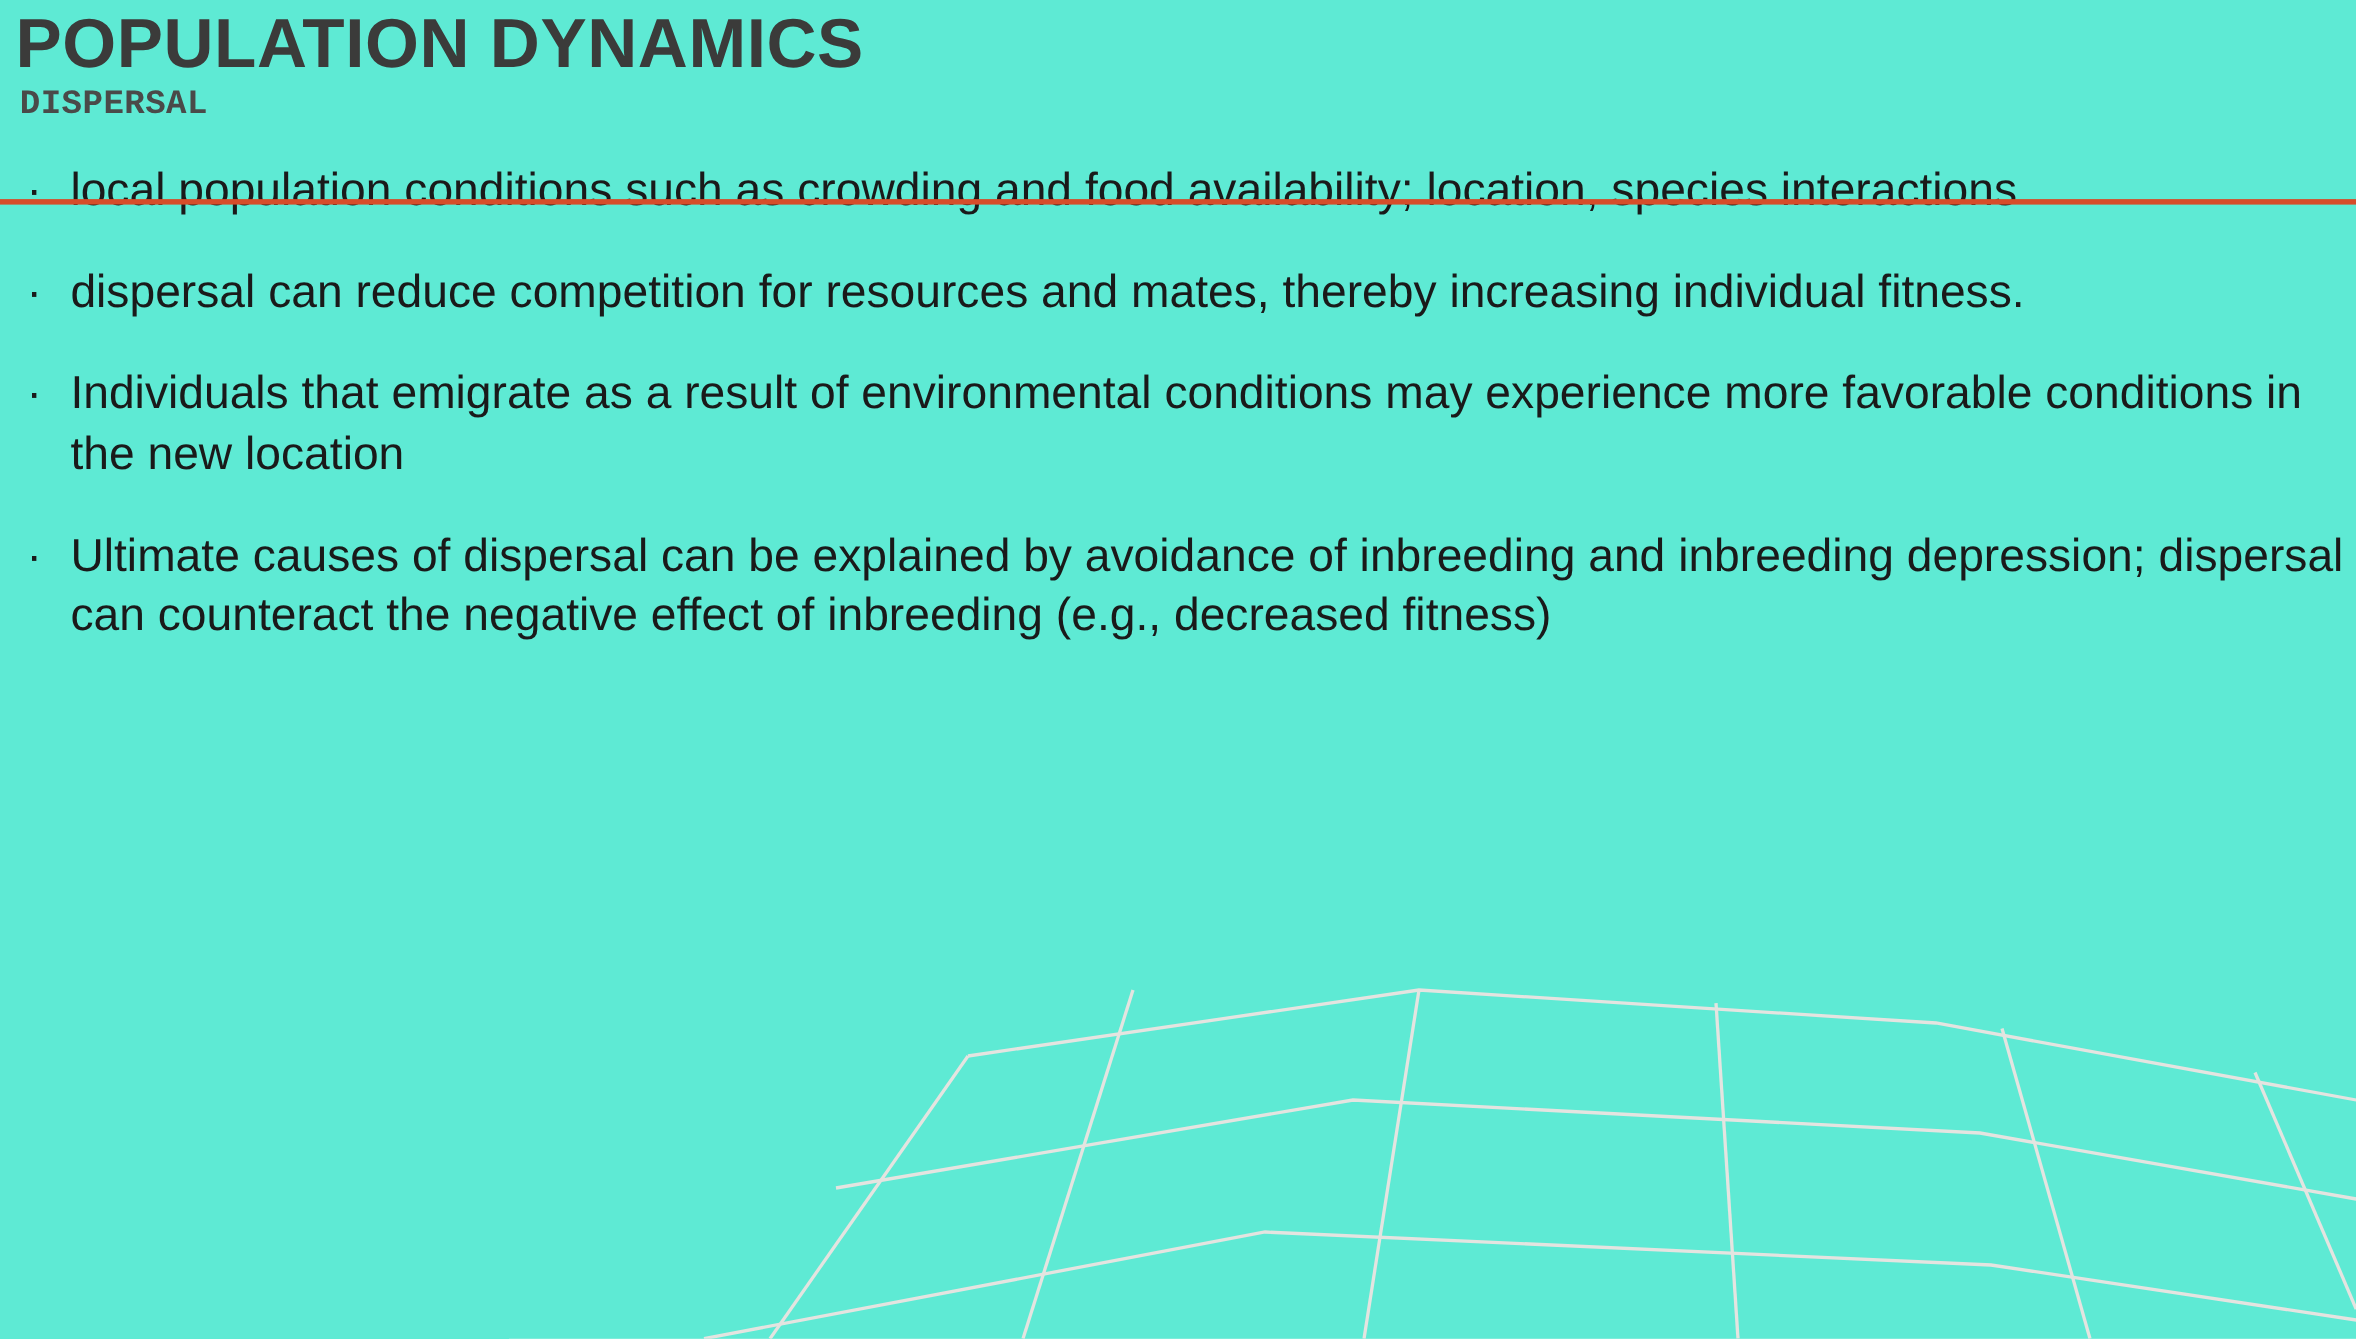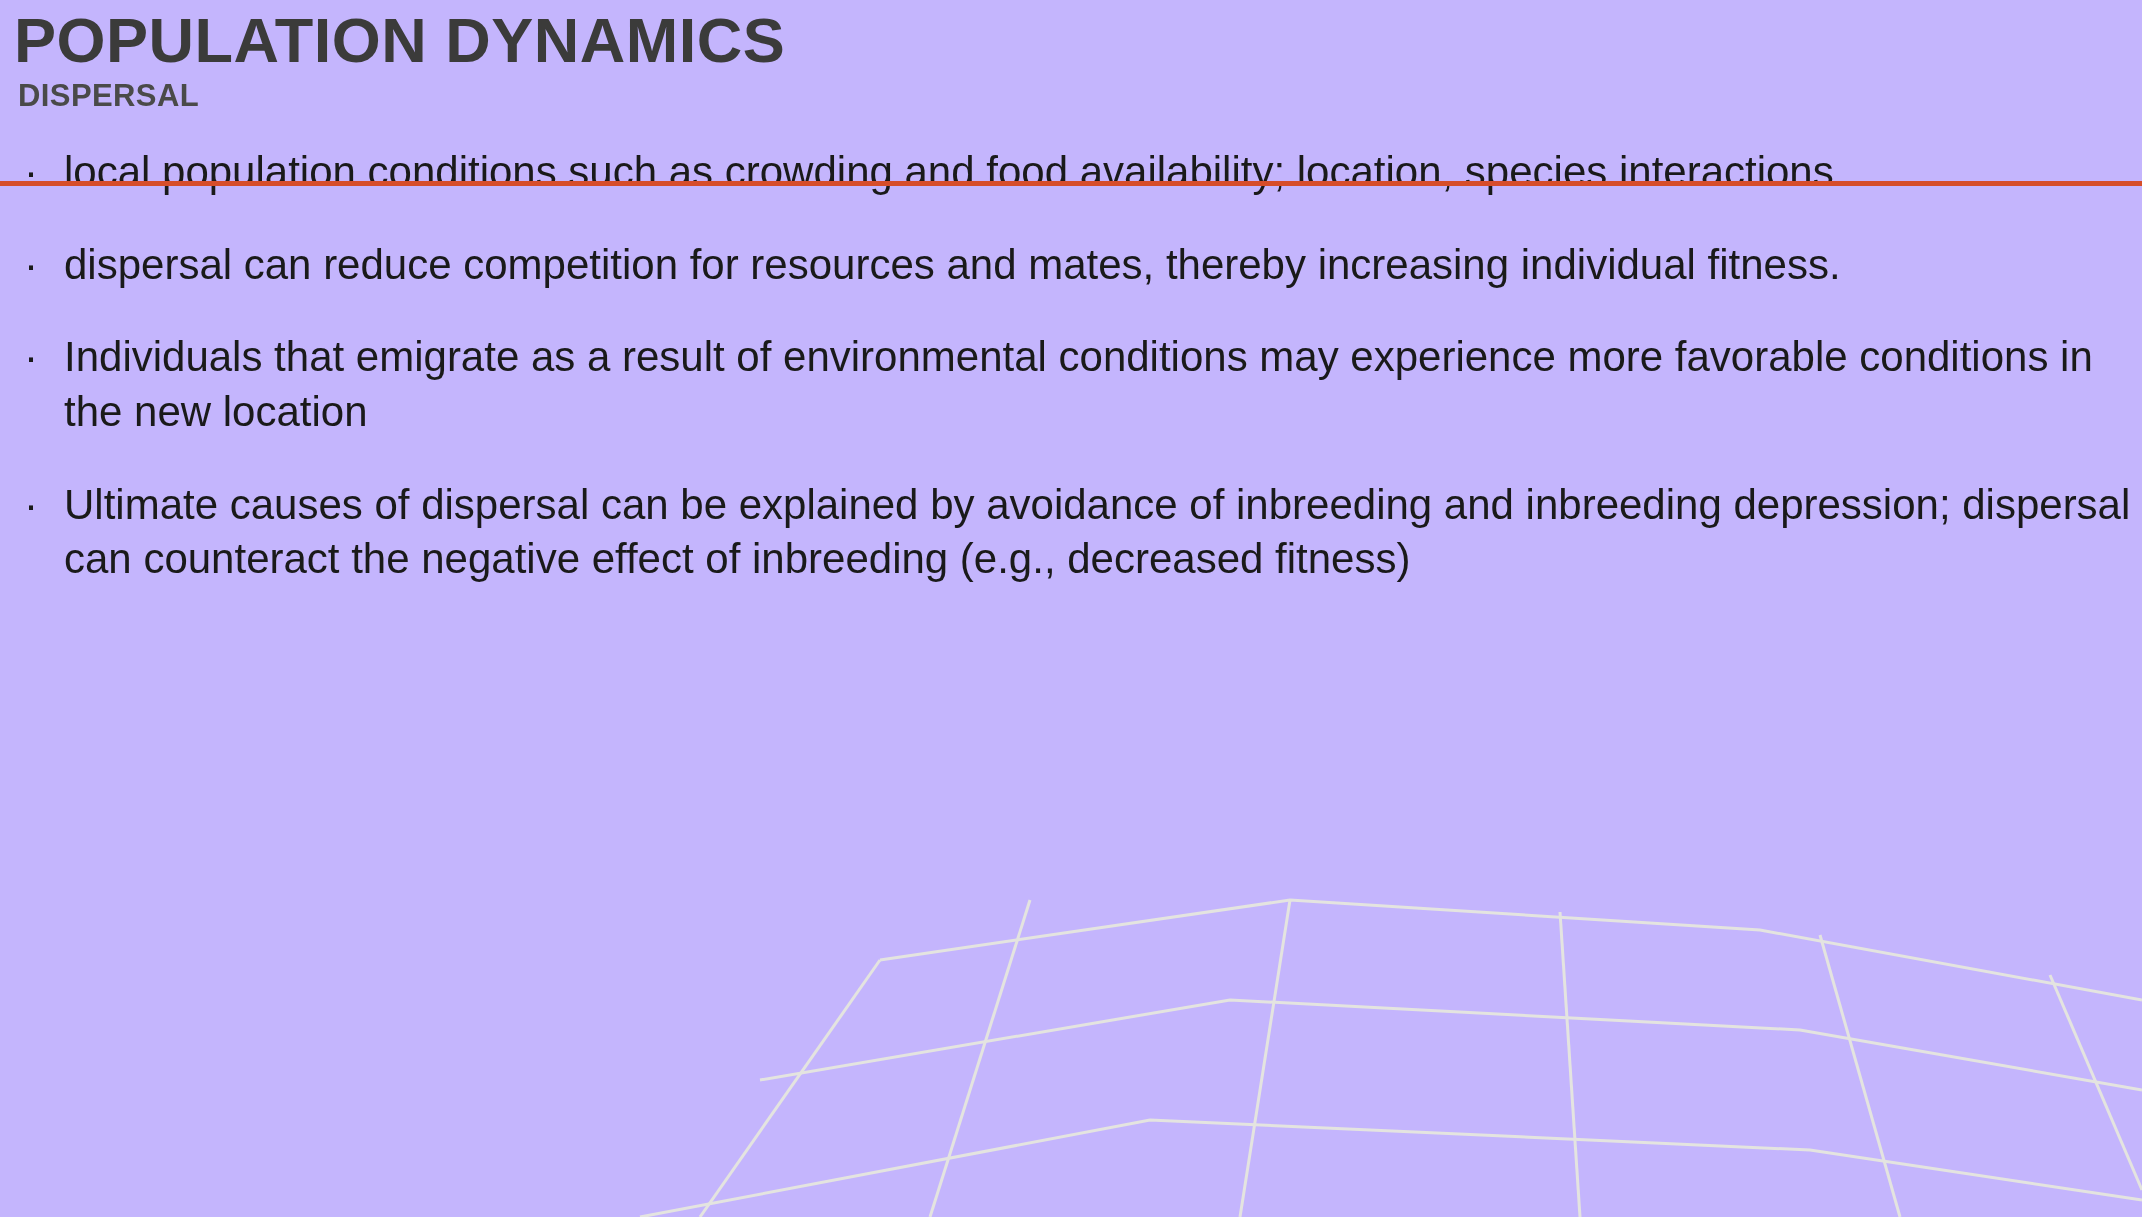--- a/index.html
+++ b/index.html
@@ -10,21 +10,21 @@
     width: 2142px;
     height: 1217px;
     background: #f2f2f0;
     font-family: "Liberation Sans", sans-serif;
     overflow: hidden;
   }
   .slide {
     position: relative;
     width: 2142px;
     height: 1217px;
-    background: #c4b5fd;
+    background: #5eead4;
     box-sizing: border-box;
     overflow: hidden;
   }
   
   .deco {
     position: absolute;
     left: 0;
     top: 0;
     width: 2142px;
     height: 1217px;
@@ -45,20 +45,21 @@
     margin: 0;
     white-space: nowrap;
   }
   .subtitle {
     font-size: 31px;
     font-weight: bold;
     color: #4a4a49;
     letter-spacing: 0.4px;
     margin: 8px 0 0 4px;
     line-height: 1.0;
+    font-family: Liberation Mono, monospace;
   }
   .rule {
     position: absolute;
     left: 0;
     top: 181px;
     width: 2142px;
     height: 5px;
     background: #d64d2a;
     z-index: 3;
   }

